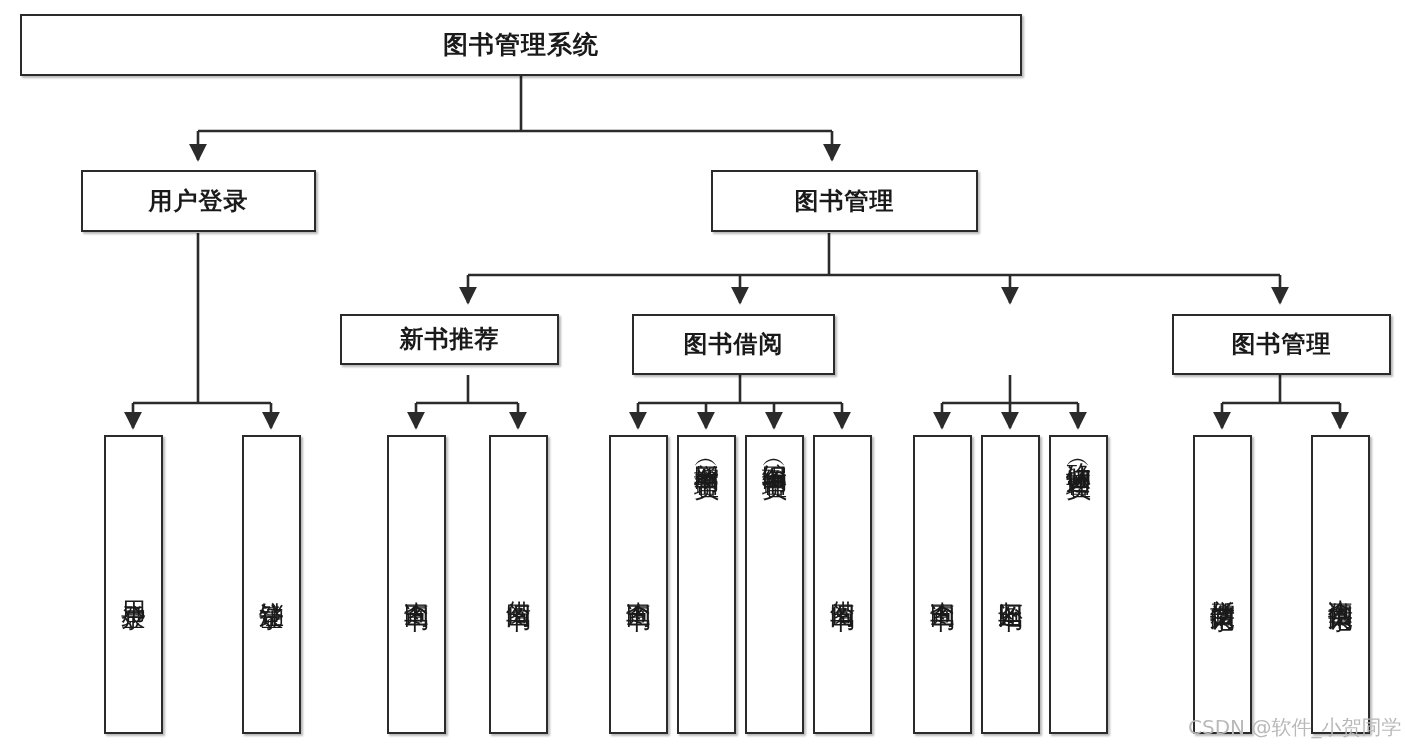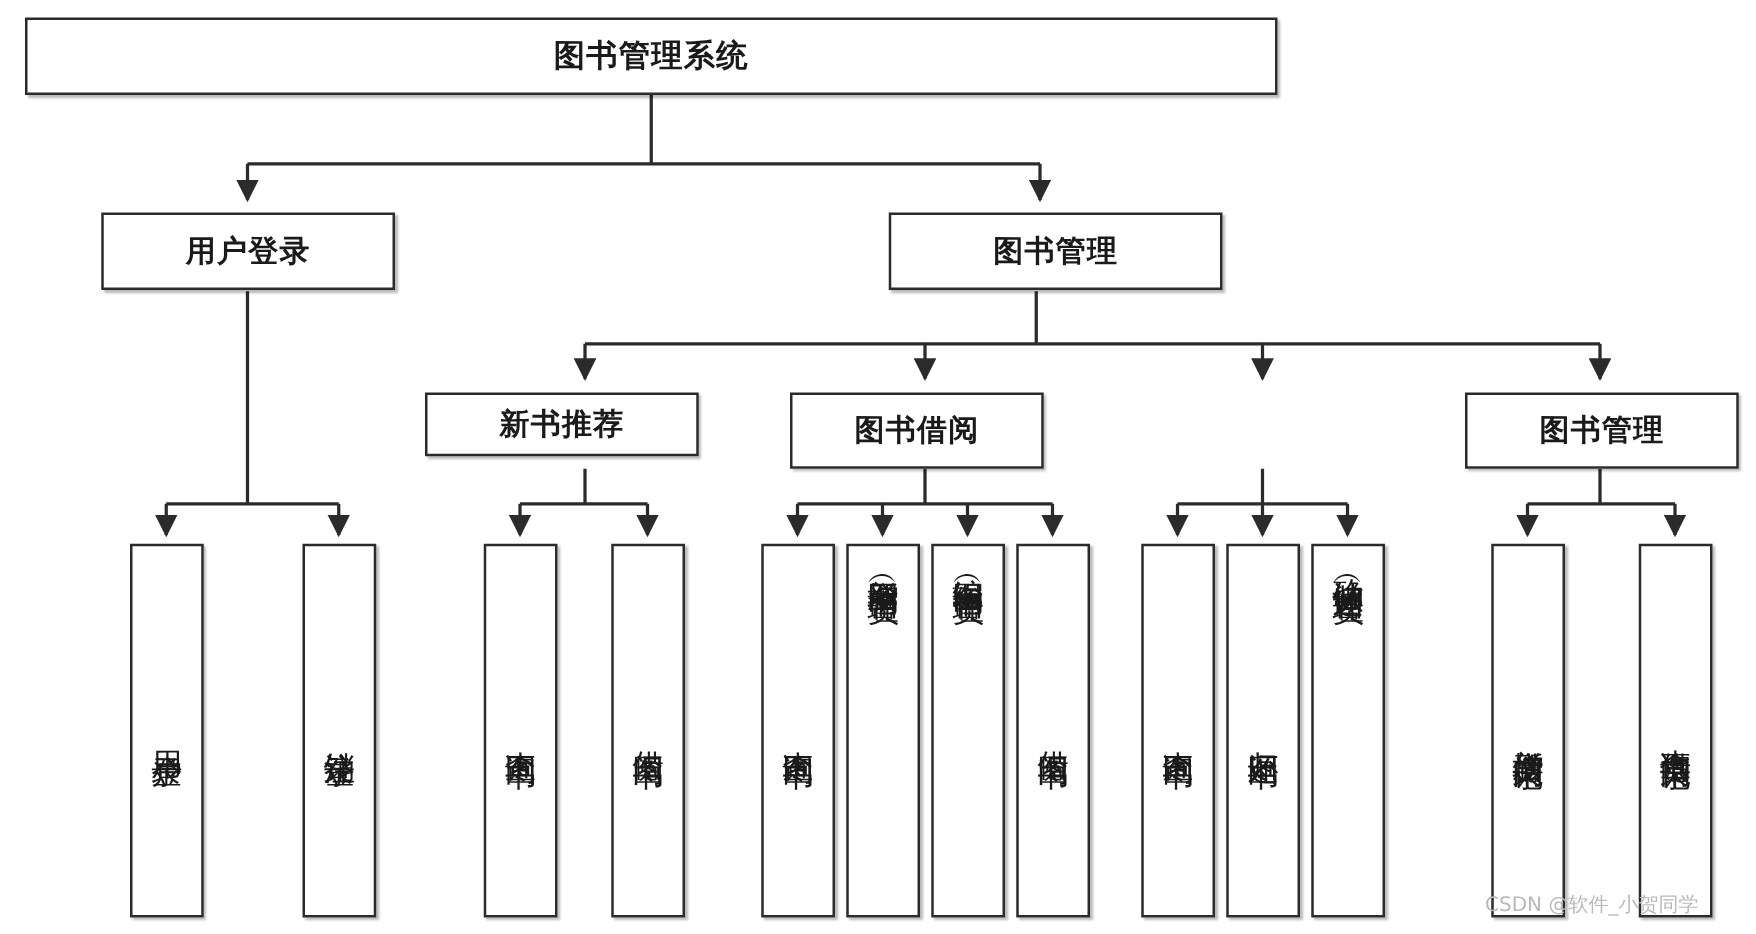--- a/index.html
+++ b/index.html
@@ -67,21 +67,21 @@
     letter-spacing: 2px;
     white-space: nowrap;
   }
   .node.vert.topalign {
     align-items: flex-start;
   }
   .watermark {
     position: absolute;
     left: 1188px;
     top: 714px;
-    font-size: 16px;
+    font-size: 20px;
     color: #b9b9b9;
     white-space: nowrap;
     z-index: 5;
     font-family: "DejaVu Sans", "Liberation Sans", sans-serif;
   }
 </style>
 </head>
 <body>
 
 <div id="diagram">

